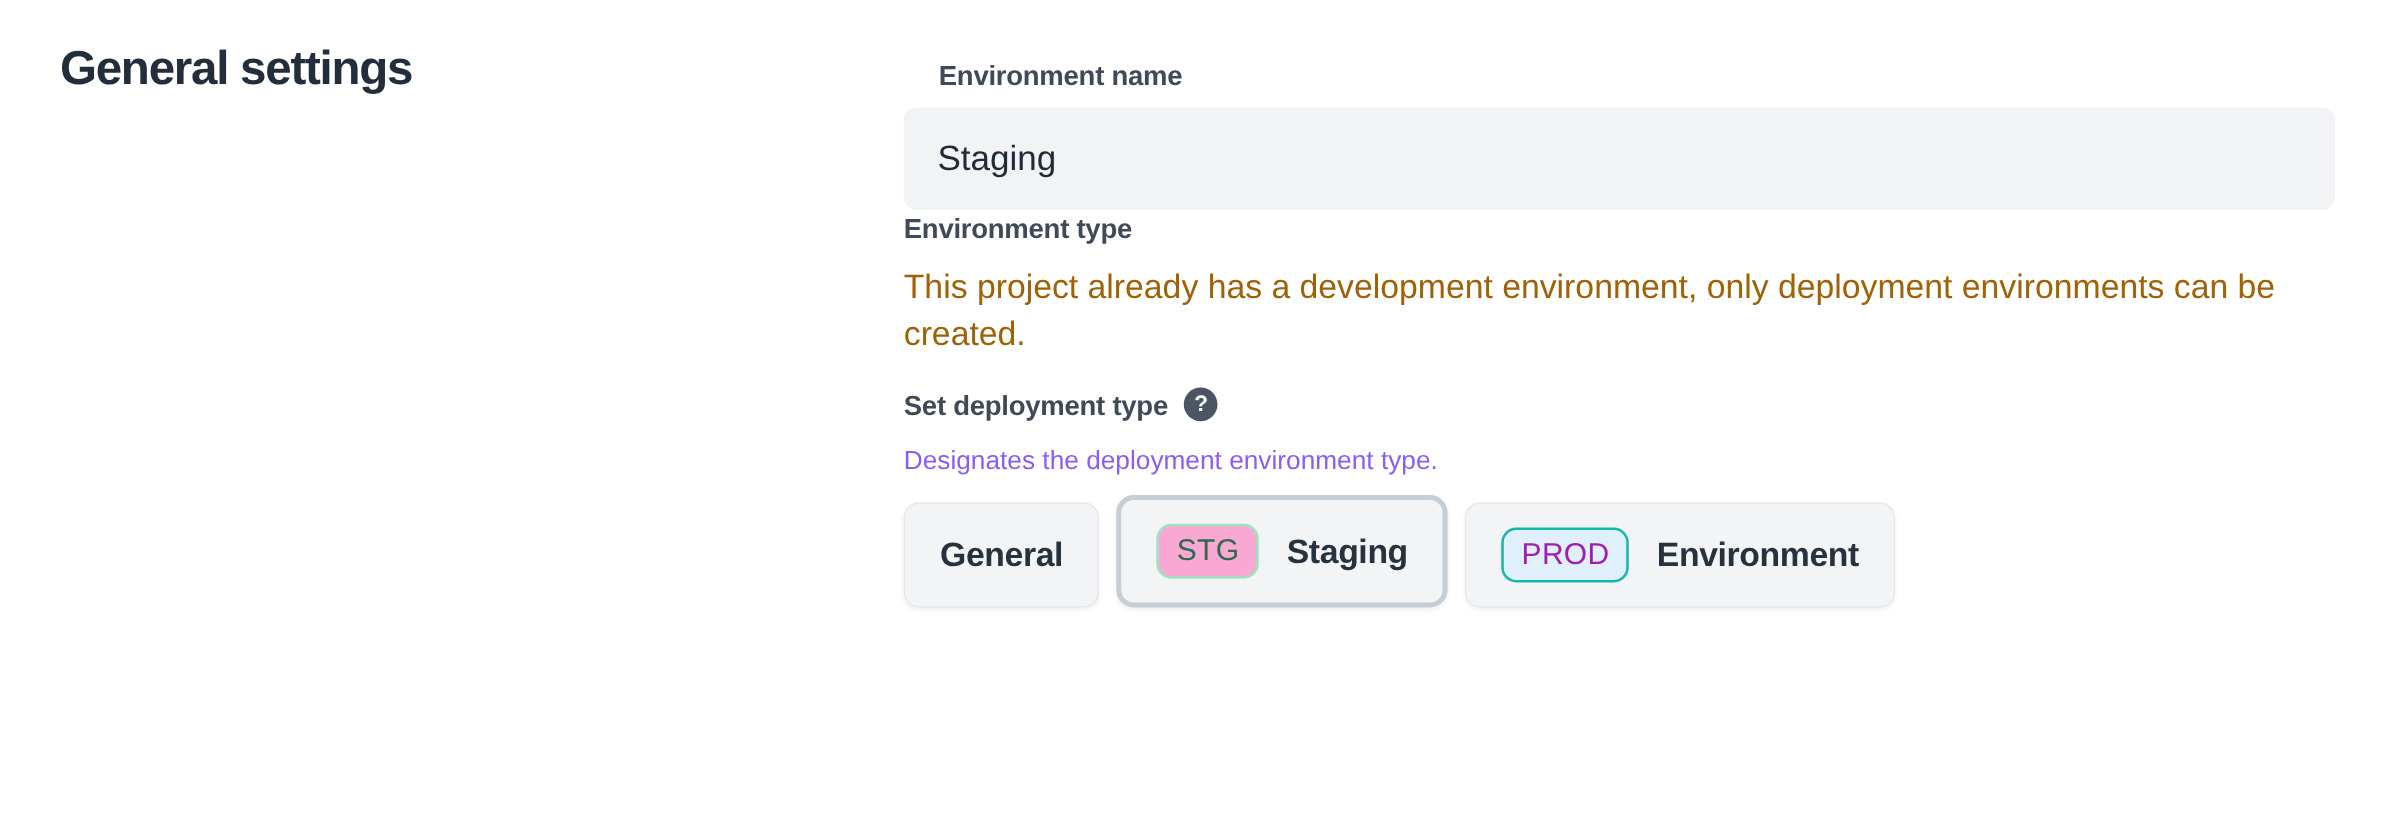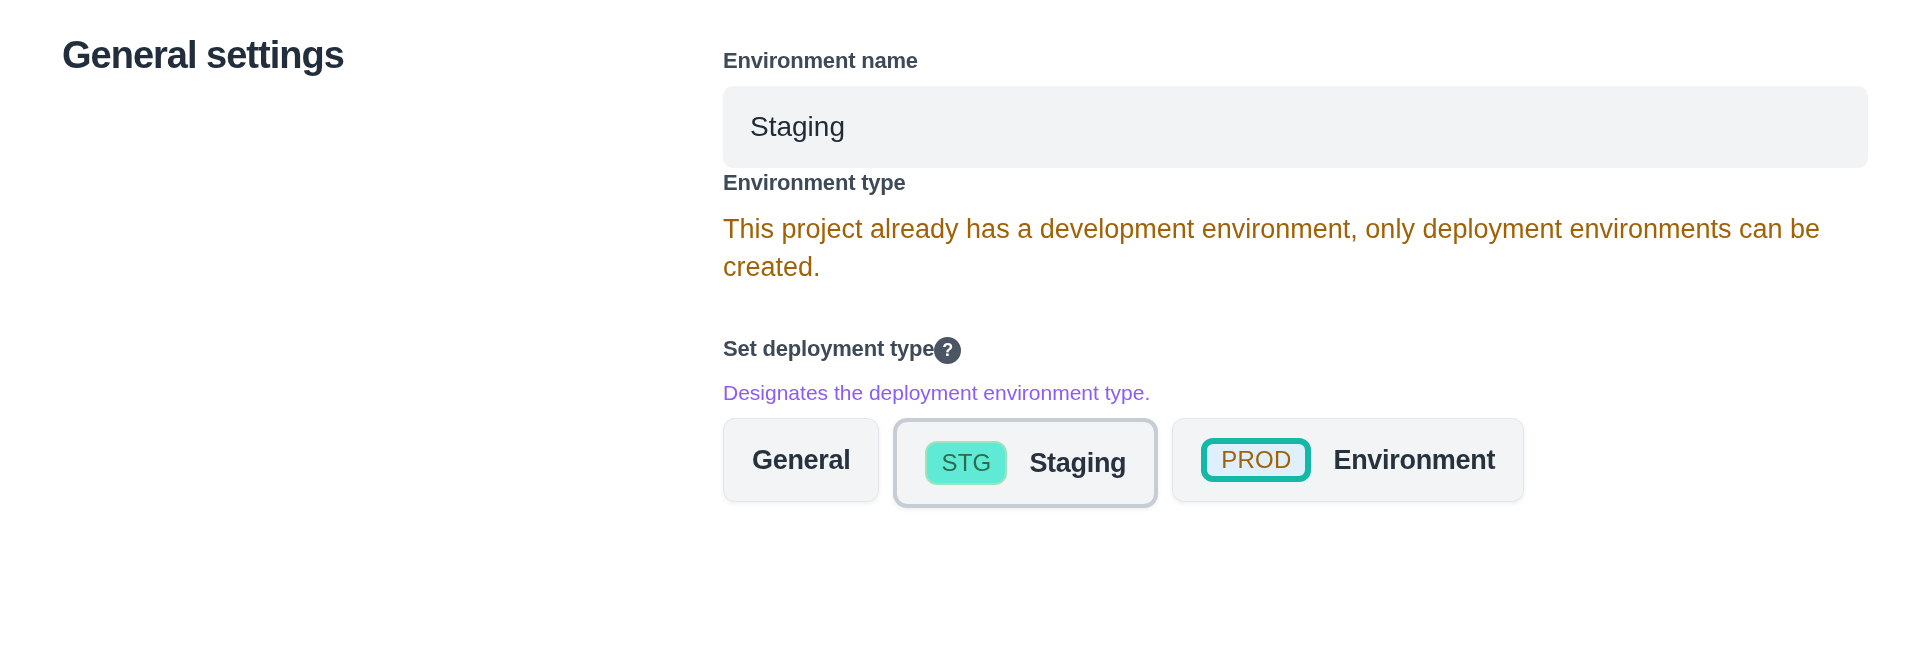--- a/index.html
+++ b/index.html
@@ -5,41 +5,41 @@
   * { margin:0; padding:0; box-sizing:border-box; }
   html,body { width:1916px; height:652px; }
   body {
     position:relative;
     background:#ffffff;
     font-family:"Liberation Sans", sans-serif;
     overflow:hidden;
   }
   .page-title {
     position:absolute;
-    left:62px; top:33px;
+    left:48px; top:33px;
     font-size:38px;
     line-height:44px;
     font-weight:700;
     letter-spacing:-1px;
     color:#232e3d;
   }
   .form-col {
     position:absolute;
     left:723px; top:0;
     width:1145px;
   }
   .field-label {
     display:block;
     font-size:22px;
     line-height:30px;
     font-weight:700;
     letter-spacing:-0.2px;
     color:#3f4a58;
   }
-  .label-env-name { margin-top:46px; }
+  .label-env-name { margin-top:46px;margin-left:28px; }
   .label-env-type { }
   .text-input {
     display:block;
     width:100%;
     height:82px;
     margin-top:10px;
     padding:0 0 0 27px;
     background:#f2f3f5;
     border:none;
     border-radius:10px;
@@ -48,23 +48,24 @@
     color:#212b38;
     outline:none;
   }
   .help-text {
     margin-top:12px;
     font-size:27px;
     line-height:38px;
     color:#a16207;
   }
   .deploy-label-row {
-    margin-top:48px;
+    margin-top:24px;
     display:flex;
-    align-items:flex-end;
+    align-items:flex-start;
+    gap:13px;
   }
   .question-icon {
     width:27px; height:27px;
     border-radius:50%;
     background:#4b5563;
     color:#ffffff;
     font-size:18px;
     font-weight:700;
     display:inline-flex;
     align-items:center;
@@ -73,21 +74,21 @@
   }
   .deploy-desc {
     margin-top:10px;
     font-size:21px;
     line-height:38px;
     color:#8b5cf6;
   }
   .type-buttons {
     margin-top:6px;
     display:flex;
-    align-items:flex-start;
+    align-items:flex-end;
     gap:14px;
     height:92px;
   }
   .type-btn {
     display:inline-flex;
     align-items:center;
     gap:22px;
     padding:0 28px;
     height:84px;
     background:#f3f4f6;
@@ -111,28 +112,28 @@
     align-items:center;
     height:44px;
     padding:0 14px;
     border-radius:12px;
     font-size:24px;
     font-weight:400;
     letter-spacing:0.2px;
   }
   .badge:empty { display:none; }
   .badge-stg {
-    background:#5eead4;
+    background:#f9a8d4;
     border:2px solid #9ae5bd;
     color:#2d6b4f;
   }
   .badge-prod {
     background:#e0effc;
-    border:6px solid #14b8a6;
-    color:#a16207;
+    border:2px solid #14b8a6;
+    color:#a21caf;
   }
 </style>
 </head>
 <body>
 
 <h1 class="page-title">General settings</h1>
 
 <div class="form-col">
 
   <label class="field-label label-env-name">Environment name</label>

